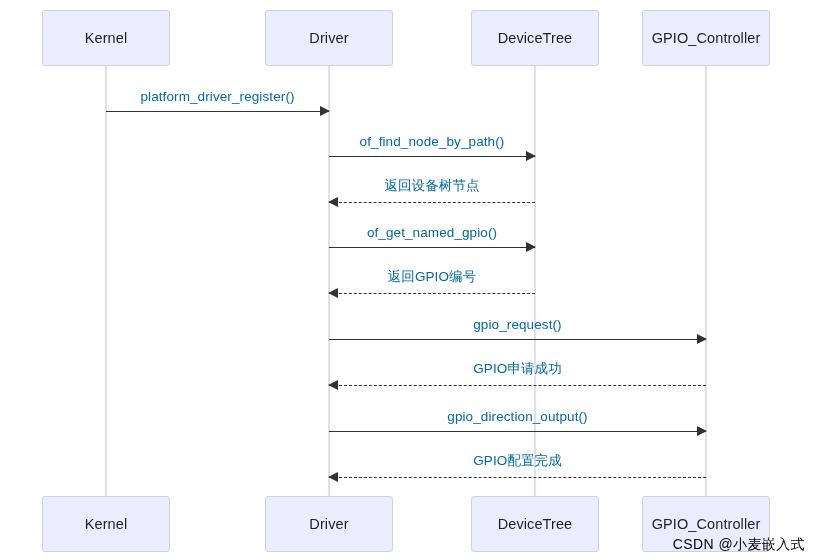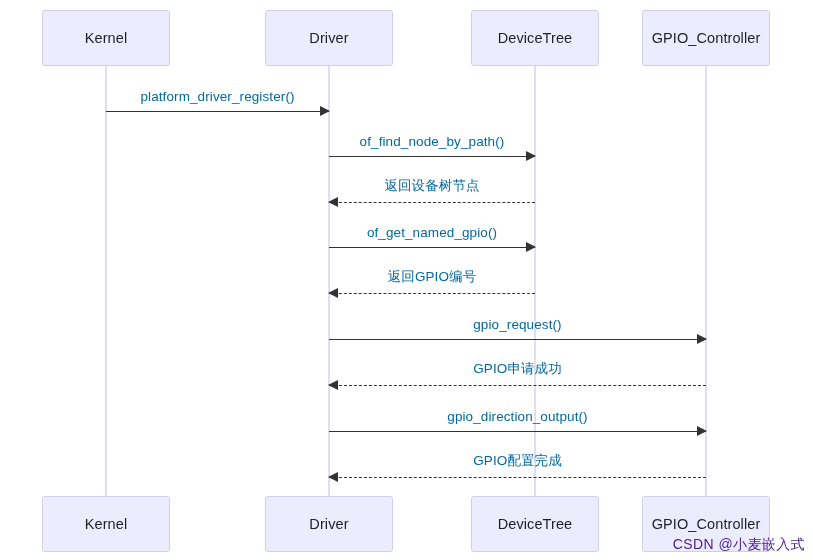--- a/index.html
+++ b/index.html
@@ -90,21 +90,21 @@
     white-space: nowrap;
     letter-spacing: .1px;
   }
 
   
   #watermark {
     position: absolute;
     right: 8px;
     bottom: 6px;
     font-size: 14px;
-    color: #4c1d95;
+    color: #000000;
     white-space: nowrap;
     letter-spacing: .4px;
     user-select: none;
   }
 </style>
 </head>
 <body>
 
 <div id="diagram-root">
   <div id="lifelines-layer">

